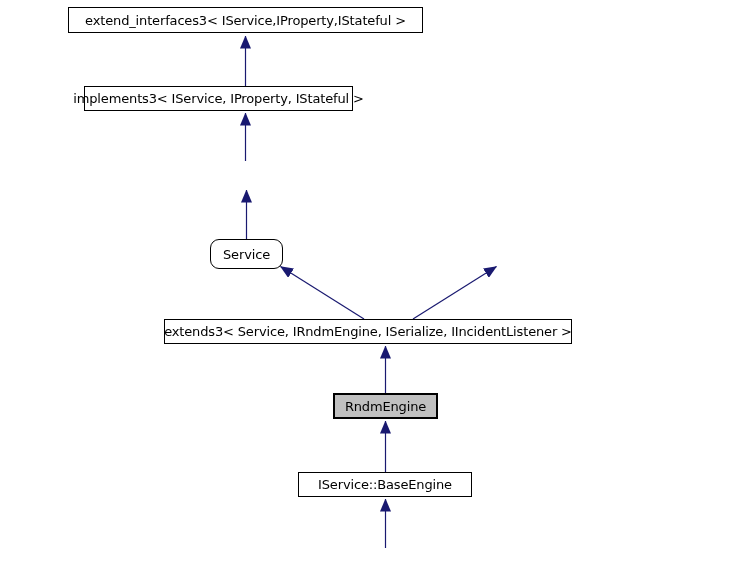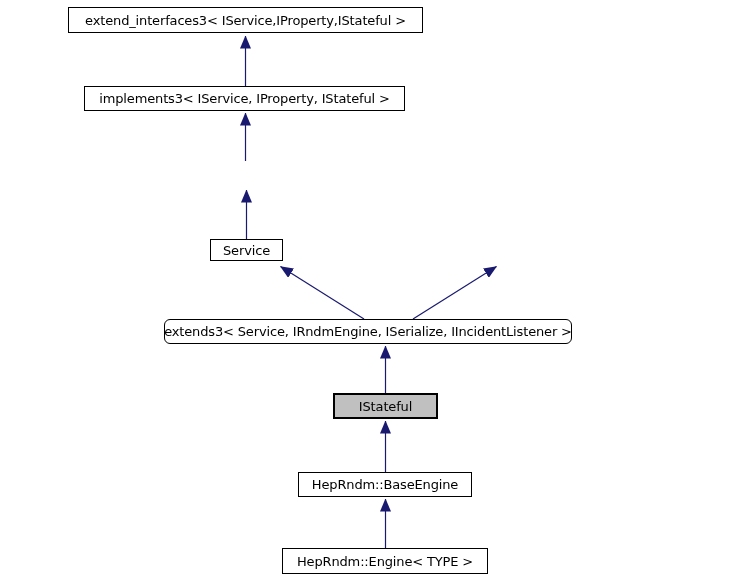--- a/index.html
+++ b/index.html
@@ -25,25 +25,25 @@
     border:1px solid var(--node-border);
     background:var(--node-fill);
     display:flex;align-items:center;justify-content:center;
     font-size:13px;letter-spacing:-0.15px;
     white-space:nowrap;color:#000;
     cursor:pointer;
   }
   .node.hl{background:var(--hl-fill);border-width:2px;cursor:default;}
   
   .n0{left:68px;  top:7px;   width:355px; height:26px;}
-  .n1{left:84px;  top:86px;  width:321px; height:25px;}
+  .n1{left:84px;  top:86px;  width:269px; height:25px;}
   .n2{left:5px;   top:161px; width:480px; height:27px;}
-  .n3{left:210px; top:239px; width:73px;  height:22px;}
+  .n3{left:210px; top:239px; width:73px;  height:30px;border-radius:9px;}
   .n4{left:303px; top:239px; width:445px; height:26px;}
-  .n5{left:164px; top:319px; width:408px; height:25px;border-radius:6px;}
+  .n5{left:164px; top:319px; width:408px; height:25px;}
   .n6{left:333px; top:393px; width:105px; height:26px;}
   .n7{left:298px; top:472px; width:174px; height:25px;}
   .n8{left:282px; top:548px; width:206px; height:26px;}
 </style>
 </head>
 <body>
 
 <div class="canvas">
 
   <svg class="edges" width="752" height="581" viewBox="0 0 752 581">
@@ -59,17 +59,16 @@
     <line class="edge" x1="413" y1="319" x2="496.5" y2="266.5" marker-end="url(#arrow)"></line>
     <line class="edge" x1="385.5" y1="393" x2="385.5" y2="346" marker-end="url(#arrow)"></line>
     <line class="edge" x1="385.5" y1="472" x2="385.5" y2="421" marker-end="url(#arrow)"></line>
     <line class="edge" x1="385.5" y1="548" x2="385.5" y2="499" marker-end="url(#arrow)"></line>
   </svg>
 
   <div class="node n0">extend_interfaces3&lt; IService,IProperty,IStateful &gt;</div>
   <div class="node n1">implements3&lt; IService, IProperty, IStateful &gt;</div>
   <div class="node n3">Service</div>
   <div class="node n5">extends3&lt; Service, IRndmEngine, ISerialize, IIncidentListener &gt;</div>
-  <div class="node n6 hl">IStateful</div>
-  <div class="node n7">HepRndm::BaseEngine</div>
-  <div class="node n8">HepRndm::Engine&lt; TYPE &gt;</div>
+  <div class="node n6 hl">RndmEngine</div>
+  <div class="node n7">IService::BaseEngine</div>
 
 </div>
 
 </body></html>

